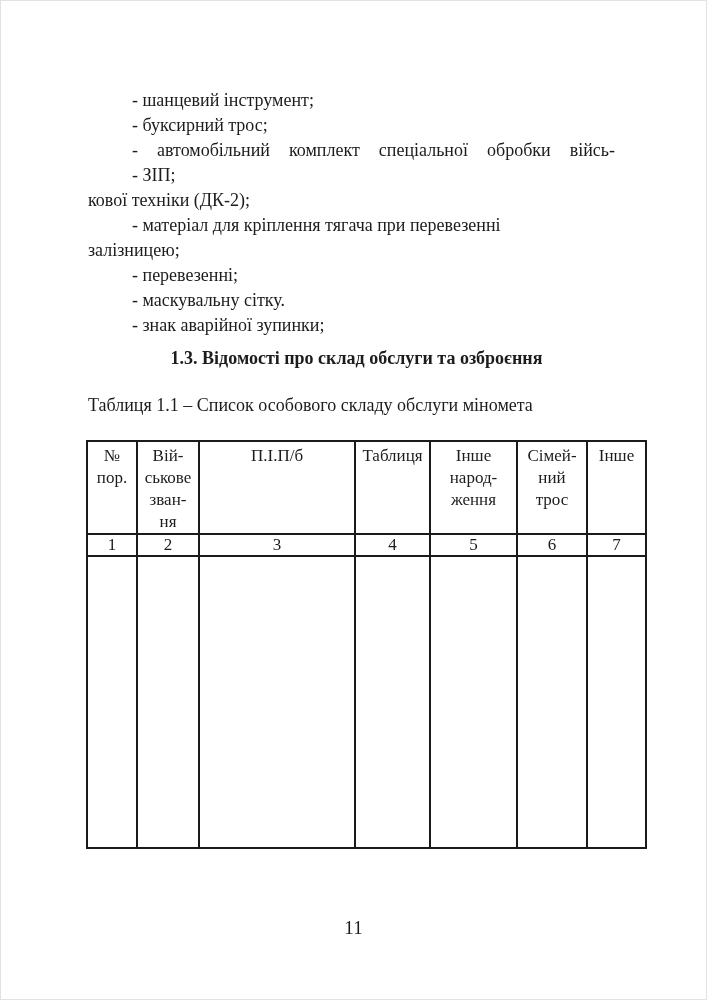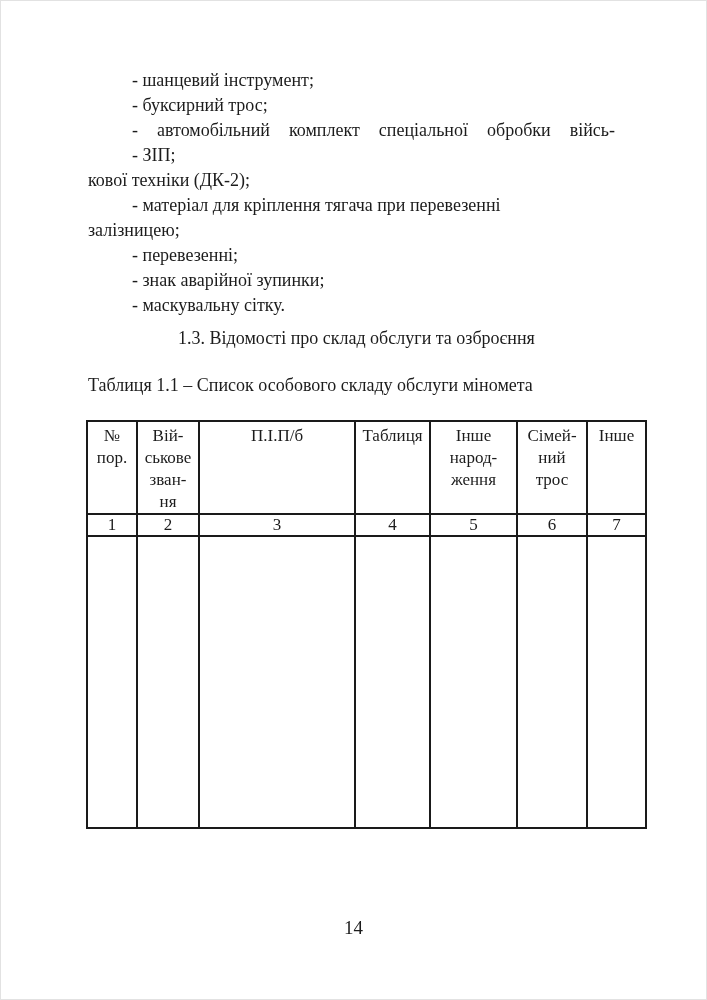--- a/index.html
+++ b/index.html
@@ -7,21 +7,21 @@
     position: relative;
     width: 707px;
     height: 1000px;
     margin: 0 auto;
     background: #ffffff;
     box-shadow: inset 0 0 0 1px #e2e2e2;
     font-family: "Liberation Serif", "DejaVu Serif", serif;
     color: #1c1c1c;
     overflow: hidden;
     box-sizing: border-box;
-    padding-top: 68px;
+    padding-top: 88px;
   }
   .body-text {
     margin-left: 88px;
     width: 527px;
     font-size: 18px;
   }
   .line {
     height: 25px;
     line-height: 25px;
     white-space: nowrap;
@@ -30,21 +30,21 @@
   .line.justify {
     white-space: normal;
     text-align: justify;
     text-align-last: justify;
     word-spacing: 2px;
   }
   .heading {
     margin: 8px 0 0 88px;
     width: 537px;
     font-size: 18px;
-    font-weight: normal;
+    font-weight: bold;
     text-align: center;
     height: 25px;
     line-height: 25px;
   }
   .caption {
     margin: 22px 0 0 88px;
     font-size: 18px;
     height: 25px;
     line-height: 25px;
   }
@@ -101,22 +101,22 @@
 
   <div class="body-text">
     <div class="line indent">- шанцевий інструмент;</div>
     <div class="line indent">- буксирний трос;</div>
     <div class="line indent justify">- автомобільний комплект спеціальної обробки війсь-</div>
     <div class="line indent">- ЗІП;</div>
     <div class="line">кової техніки (ДК-2);</div>
     <div class="line indent">- матеріал для кріплення тягача при перевезенні</div>
     <div class="line">залізницею;</div>
     <div class="line indent">- перевезенні;</div>
+    <div class="line indent">- маскувальну сітку.</div>
     <div class="line indent">- знак аварійної зупинки;</div>
-    <div class="line indent">- маскувальну сітку.</div>
   </div>
 
   <div class="heading">1.3. Відомості про склад обслуги та озброєння</div>
 
   <div class="caption">Таблиця 1.1 – Список особового складу обслуги міномета</div>
 
   <table class="doc-table">
     <colgroup>
       <col class="c1">
         <col class="c2">
@@ -160,15 +160,15 @@
         <td></td>
         <td></td>
         <td></td>
         <td></td>
         <td></td>
         <td></td>
       </tr>
     </tbody>
   </table>
 
-  <div class="page-number">14</div>
+  <div class="page-number">11</div>
 
 </div>
 
 </body></html>

